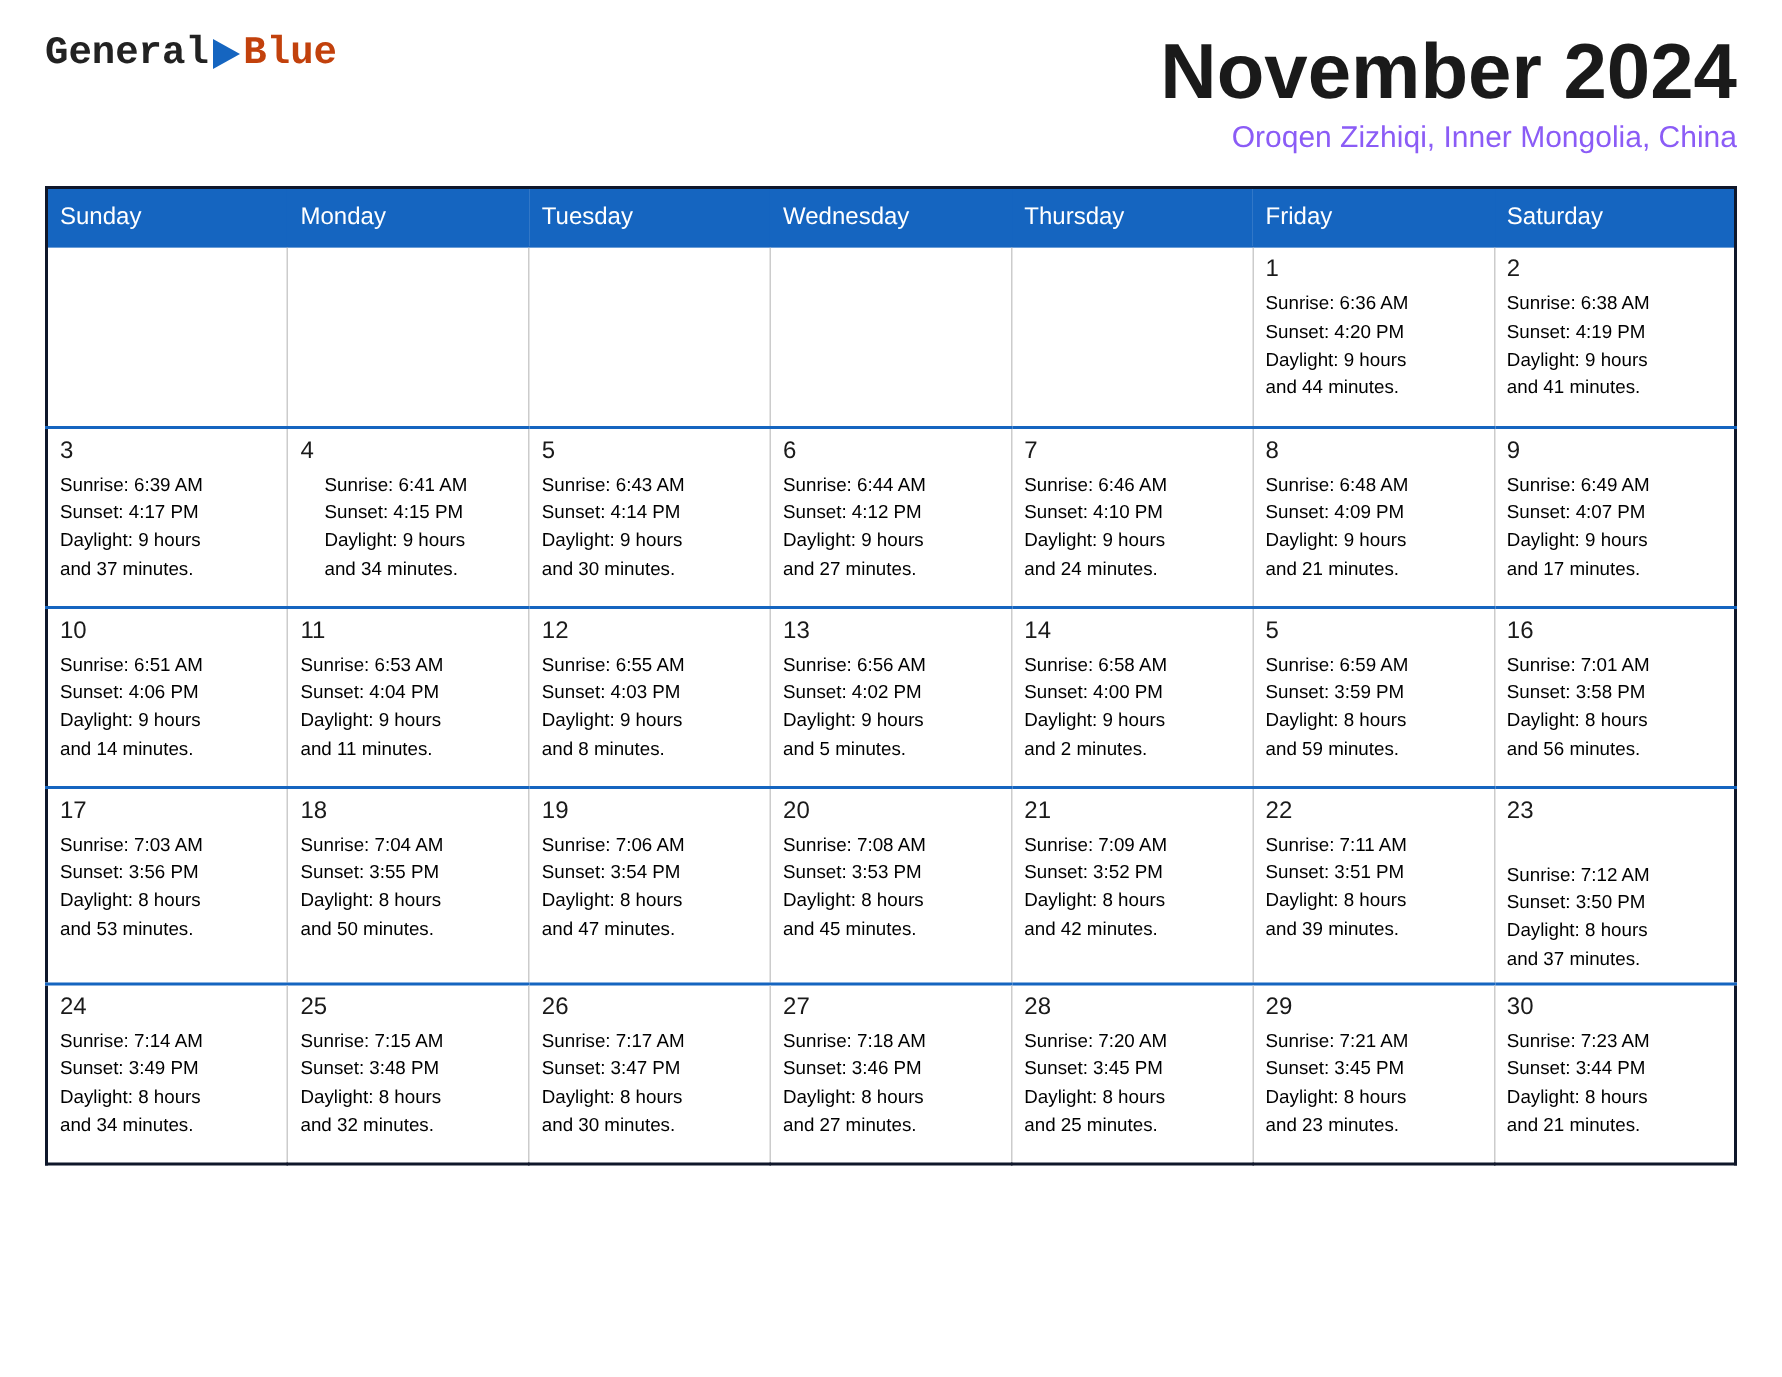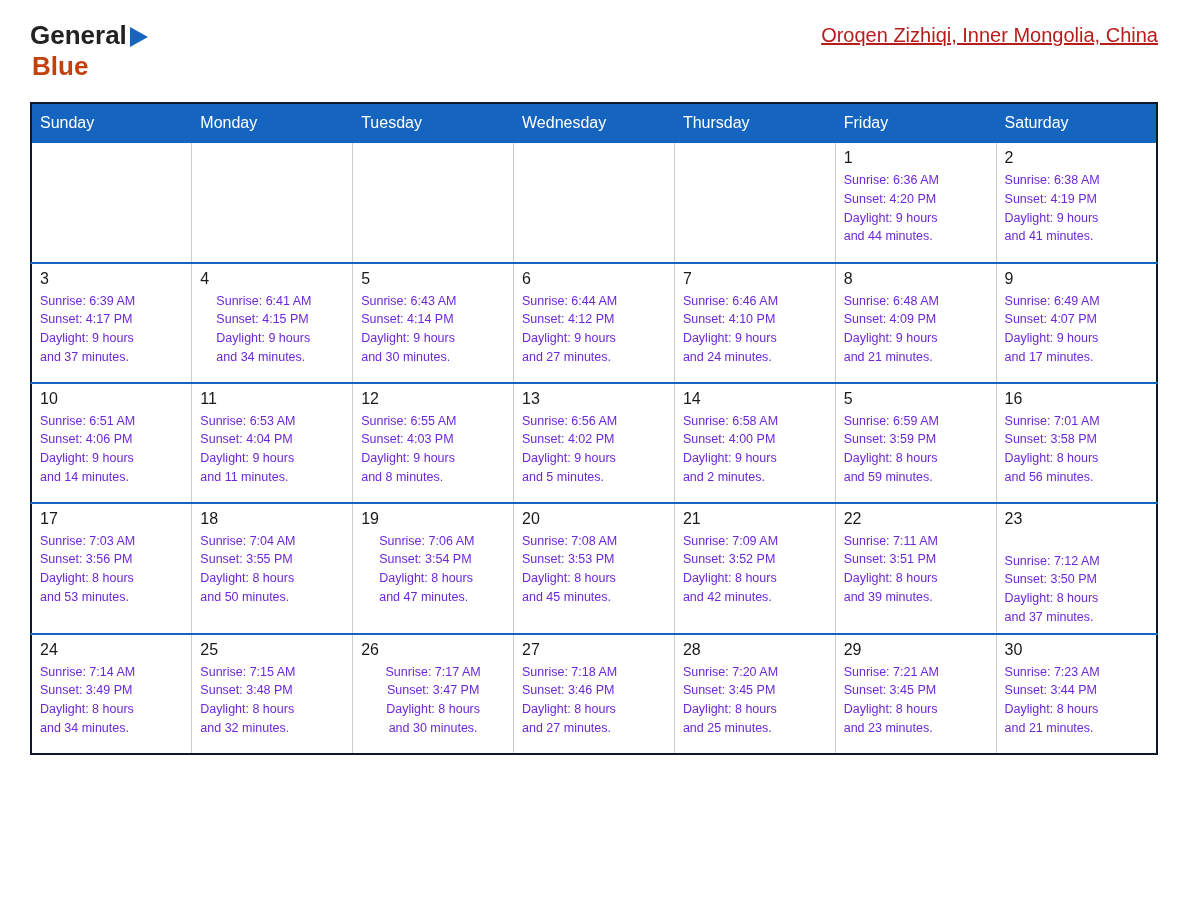--- a/index.html
+++ b/index.html
@@ -20,23 +20,22 @@
       text-align: right;
     }
     .month-title {
       font-size: 52px;
       font-weight: bold;
       color: #1a1a1a;
       line-height: 1.1;
     }
     .location-subtitle {
       font-size: 20px;
-      color: #b91c1c;
+      color: #8b5cf6;
       margin-top: 4px;
-      text-decoration: underline;
     }
     .calendar-table {
       width: 100%;
       border-collapse: collapse;
       border: 2px solid #0f172a;
     }
     .calendar-table th {
       background-color: #1565c0;
       color: #fff;
       padding: 10px 8px;
@@ -58,36 +57,36 @@
     }
     .day-number {
       font-size: 16px;
       font-weight: normal;
       color: #1a1a1a;
       margin-bottom: 4px;
       display: block;
     }
     .day-info {
       font-size: 12.5px;
-      color: #6d28d9;
+      color: #000000;
       line-height: 1.5;
     }
     .empty-cell {
       background: #fff;
     }
     .row-border-top td {
       border-top: 2px solid #1565c0;
     }
     .logo-container {
       display: flex;
       align-items: center;
     }
     .logo-text-group {
       display: flex;
-      flex-direction: column;
+      font-family: Liberation Mono, monospace;
     }
     .logo-row1 {
       display: flex;
       align-items: center;
     }
     .general-text {
       font-size: 26px;
       font-weight: bold;
       color: #222;
     }
@@ -114,20 +113,21 @@
         <svg class="arrow-shape" width="18" height="20" viewBox="0 0 18 20">
           <polygon points="0,0 18,10 0,20" fill="#1565c0"></polygon>
         </svg>
       </div>
       <div>
         <span class="blue-text">Blue</span>
       </div>
     </div>
   </div>
   <div class="title-area">
+    <div class="month-title">November 2024</div>
     <div class="location-subtitle">Oroqen Zizhiqi, Inner Mongolia, China</div>
   </div>
 </div>
 
 <table class="calendar-table">
   <thead>
     <tr>
       <th>Sunday</th>
       <th>Monday</th>
       <th>Tuesday</th>
@@ -271,21 +271,21 @@
         </td>
         <td>
           <span class="day-number">18</span>
           <div class="day-info" style="white-space: pre-line;">Sunrise: 7:04 AM
 Sunset: 3:55 PM
 Daylight: 8 hours
 and 50 minutes.</div>
         </td>
         <td>
           <span class="day-number">19</span>
-          <div class="day-info" style="white-space: pre-line; margin-left: 18px;">Sunrise: 7:06 AM
+          <div class="day-info" style="white-space: pre-line;">Sunrise: 7:06 AM
 Sunset: 3:54 PM
 Daylight: 8 hours
 and 47 minutes.</div>
         </td>
         <td>
           <span class="day-number">20</span>
           <div class="day-info" style="white-space: pre-line;">Sunrise: 7:08 AM
 Sunset: 3:53 PM
 Daylight: 8 hours
 and 45 minutes.</div>
@@ -322,21 +322,21 @@
         </td>
         <td>
           <span class="day-number">25</span>
           <div class="day-info" style="white-space: pre-line;">Sunrise: 7:15 AM
 Sunset: 3:48 PM
 Daylight: 8 hours
 and 32 minutes.</div>
         </td>
         <td>
           <span class="day-number">26</span>
-          <div class="day-info" style="white-space: pre-line; text-align: center;">Sunrise: 7:17 AM
+          <div class="day-info" style="white-space: pre-line;">Sunrise: 7:17 AM
 Sunset: 3:47 PM
 Daylight: 8 hours
 and 30 minutes.</div>
         </td>
         <td>
           <span class="day-number">27</span>
           <div class="day-info" style="white-space: pre-line;">Sunrise: 7:18 AM
 Sunset: 3:46 PM
 Daylight: 8 hours
 and 27 minutes.</div>

